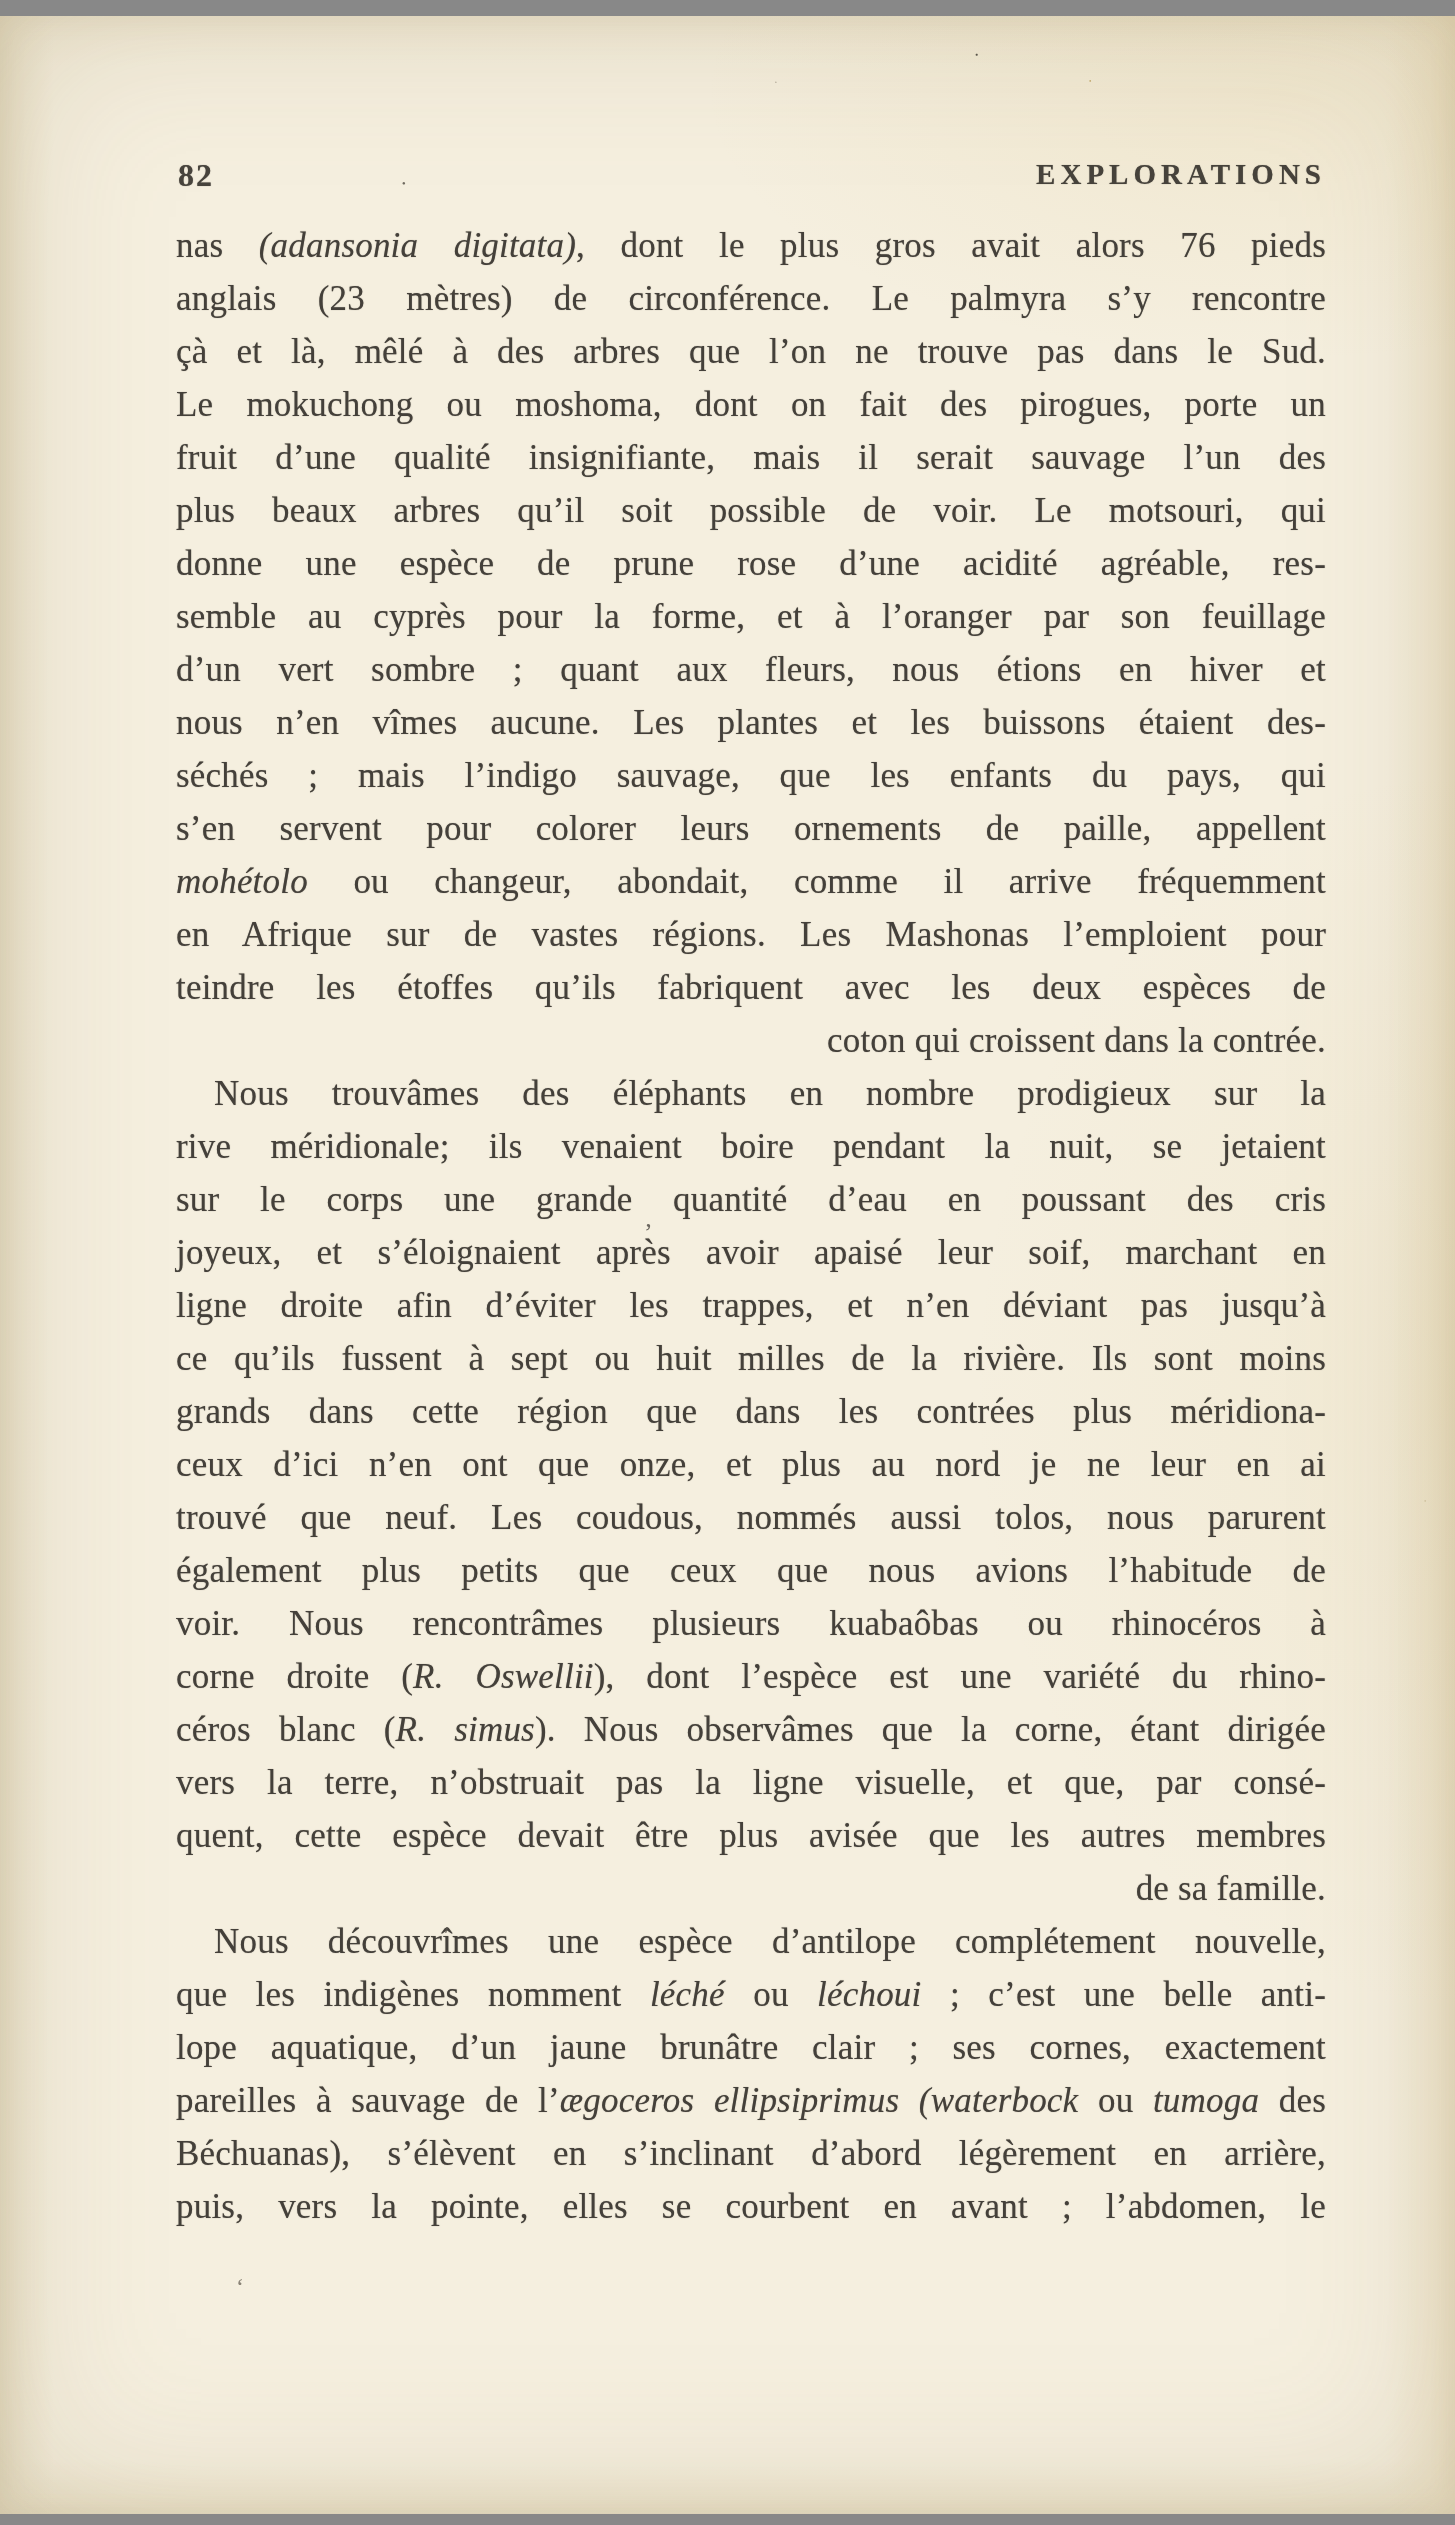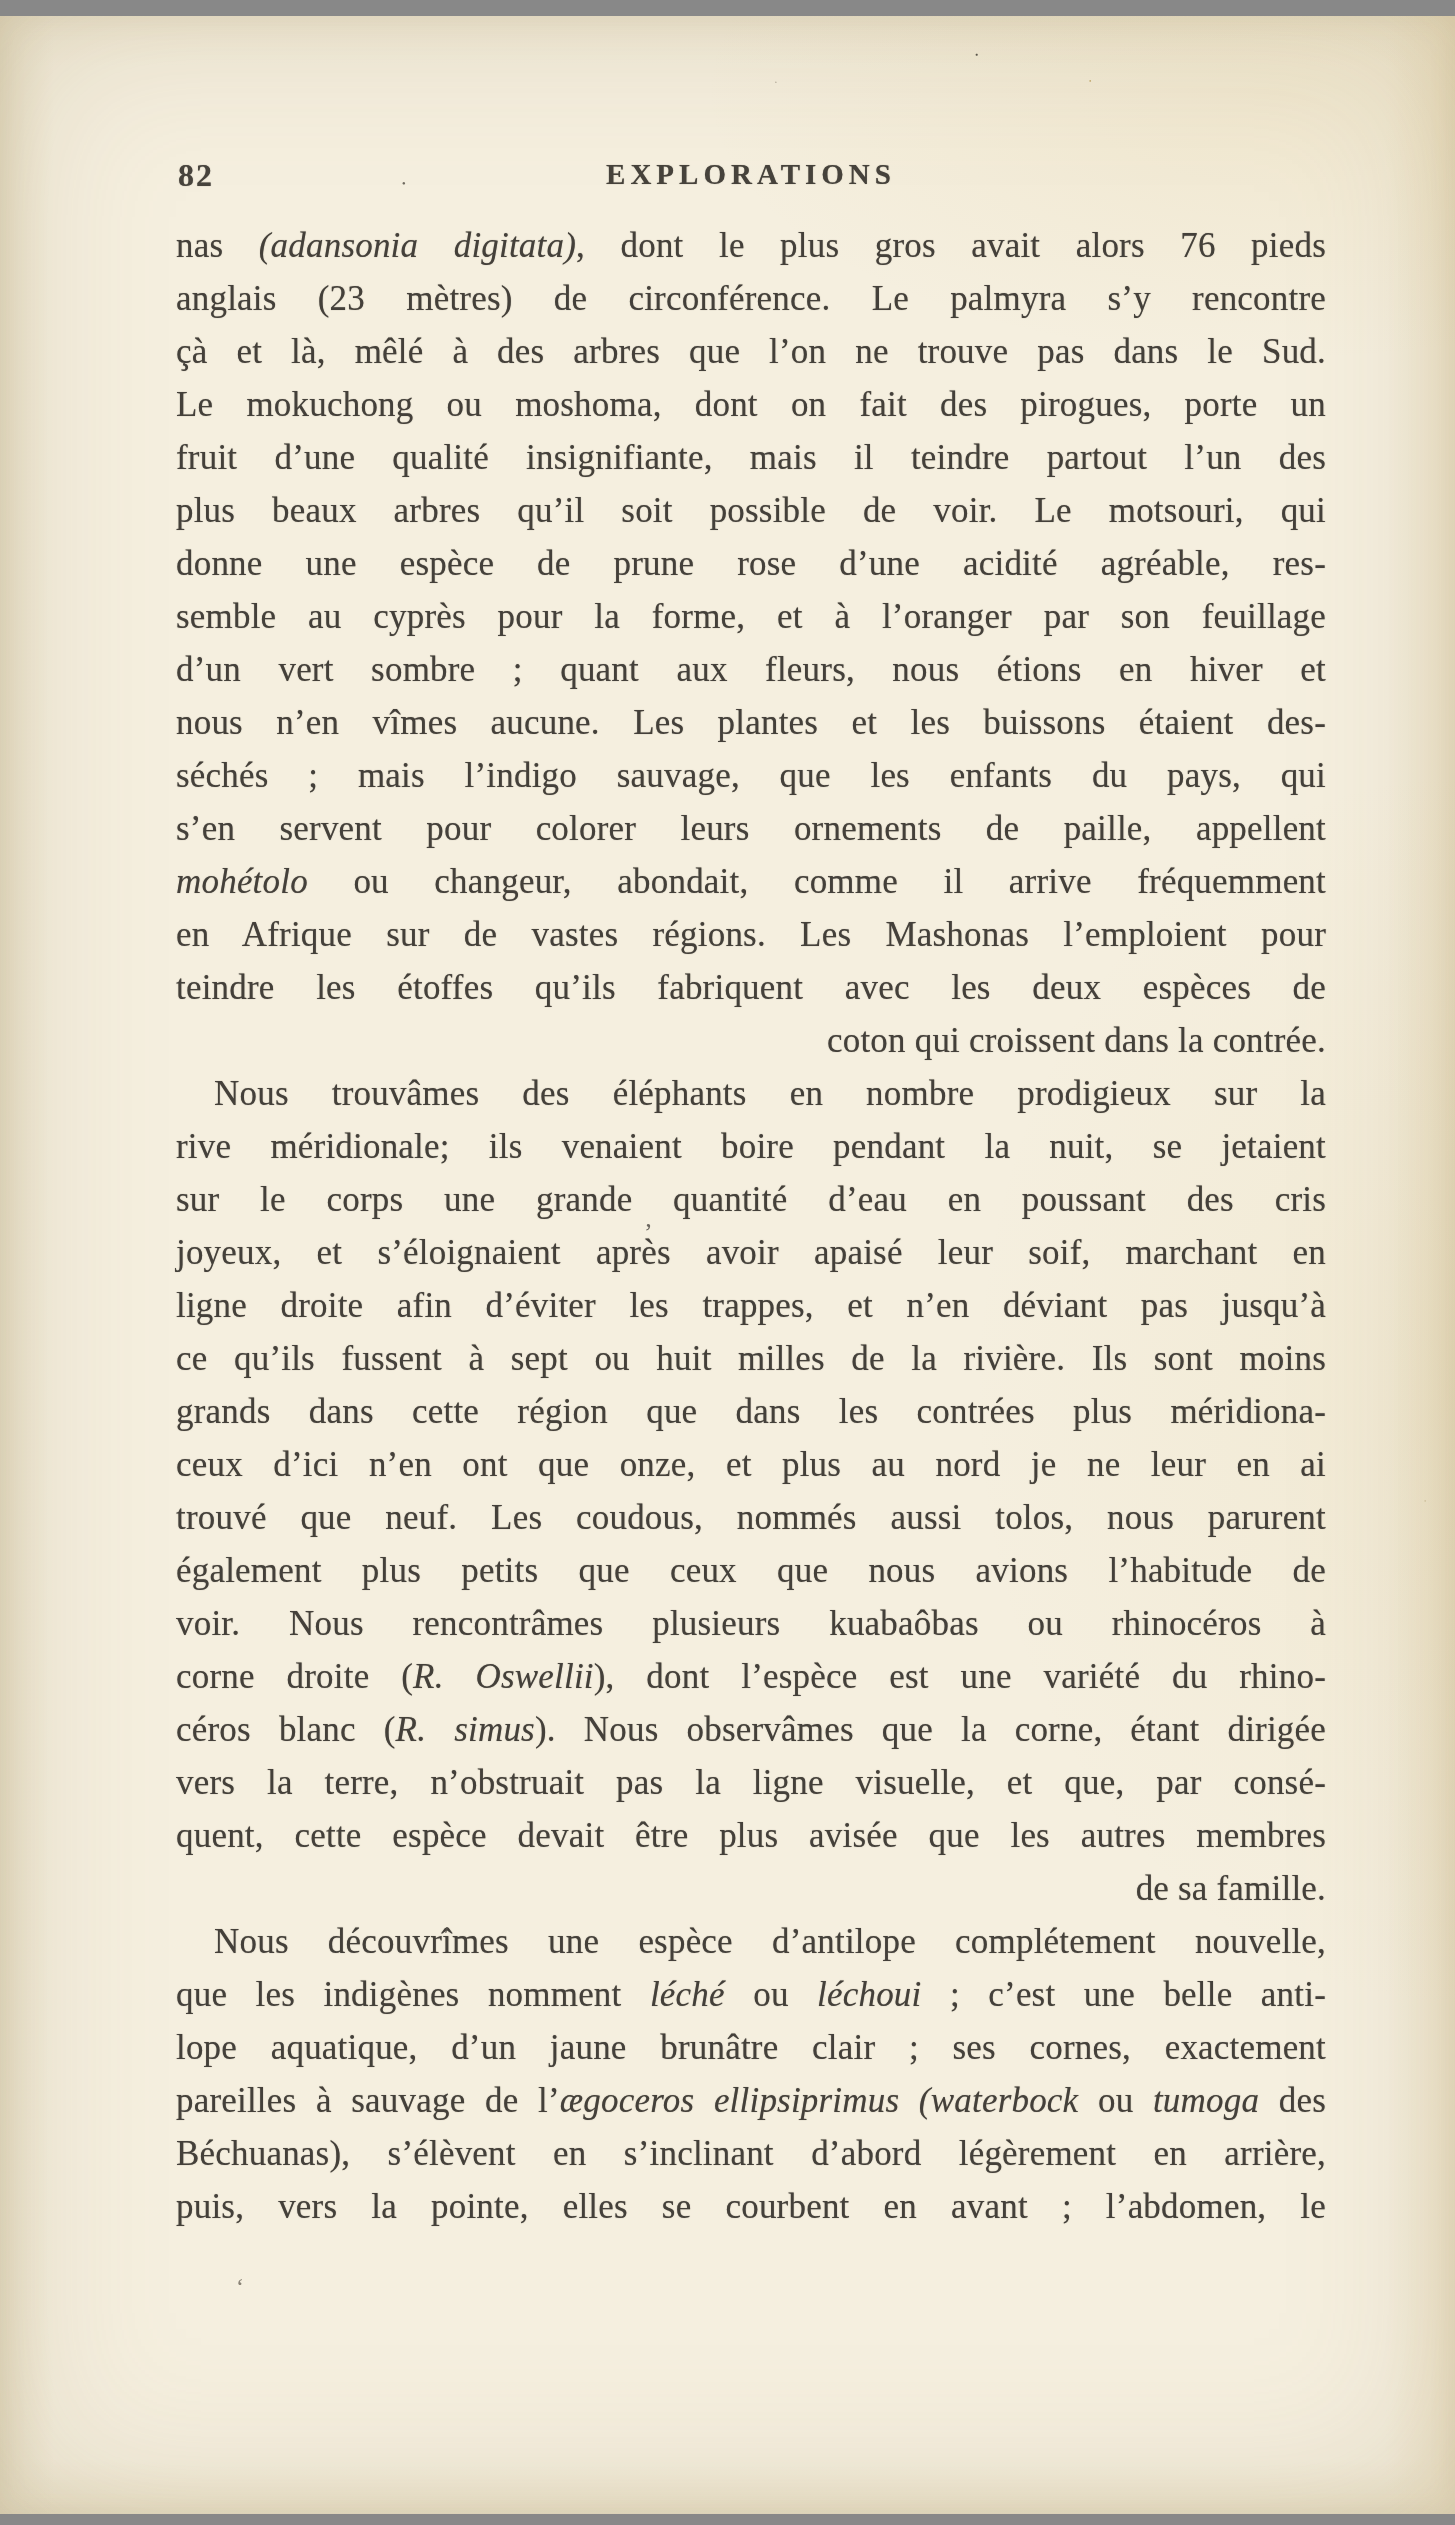--- a/index.html
+++ b/index.html
@@ -41,21 +41,21 @@
     font-weight: bold;
     letter-spacing: 2px;
     color: #47433c;
     text-shadow: 0 0 1px rgba(70,64,52,0.55);
   }
   .head-title {
     position: absolute;
     left: 0;
     right: 0;
     top: 1px;
-    text-align: center;
+    text-align: right;
     font-size: 29px;
     font-weight: bold;
     letter-spacing: 5px;
     color: #46423b;
     text-shadow: 0 0 1px rgba(70,64,52,0.55);
   }
   .text-block {
     position: absolute;
     left: 176px;
     top: 203px;
@@ -91,21 +91,21 @@
   <div class="running-head">
     <span class="page-number">82</span>
     <span class="head-title">EXPLORATIONS</span>
   </div>
 
   <div class="text-block">
       <div class="line j"><span>nas </span><span class="it">(adansonia digitata)</span><span>, dont le plus gros avait alors 76 pieds</span></div>
       <div class="line j"><span>anglais (23 mètres) de circonférence. Le palmyra s’y rencontre</span></div>
       <div class="line j"><span>çà et là, mêlé à des arbres que l’on ne trouve pas dans le Sud.</span></div>
       <div class="line j"><span>Le mokuchong ou moshoma, dont on fait des pirogues, porte un</span></div>
-      <div class="line j"><span>fruit d’une qualité insignifiante, mais il teindre partout l’un des</span></div>
+      <div class="line j"><span>fruit d’une qualité insignifiante, mais il serait sauvage l’un des</span></div>
       <div class="line j"><span>plus beaux arbres qu’il soit possible de voir. Le motsouri, qui</span></div>
       <div class="line j"><span>donne une espèce de prune rose d’une acidité agréable, res-</span></div>
       <div class="line j"><span>semble au cyprès pour la forme, et à l’oranger par son feuillage</span></div>
       <div class="line j"><span>d’un vert sombre ; quant aux fleurs, nous étions en hiver et</span></div>
       <div class="line j"><span>nous n’en vîmes aucune. Les plantes et les buissons étaient des-</span></div>
       <div class="line j"><span>séchés ; mais l’indigo sauvage, que les enfants du pays, qui</span></div>
       <div class="line j"><span>s’en servent pour colorer leurs ornements de paille, appellent</span></div>
       <div class="line j"><span class="it">mohétolo</span><span> ou changeur, abondait, comme il arrive fréquemment</span></div>
       <div class="line j"><span>en Afrique sur de vastes régions. Les Mashonas l’emploient pour</span></div>
       <div class="line j"><span>teindre les étoffes qu’ils fabriquent avec les deux espèces de</span></div>

